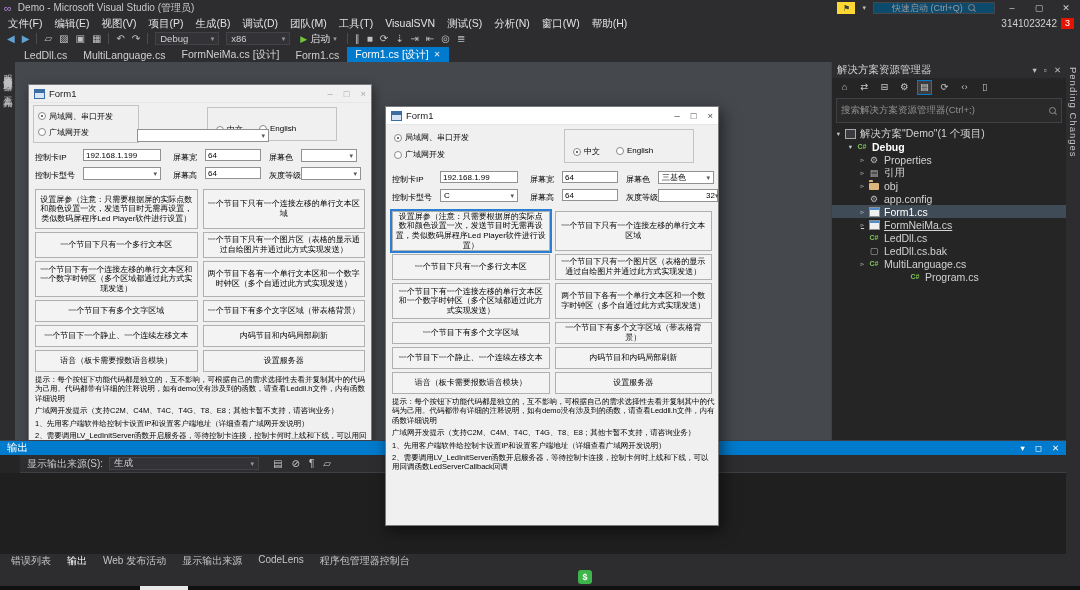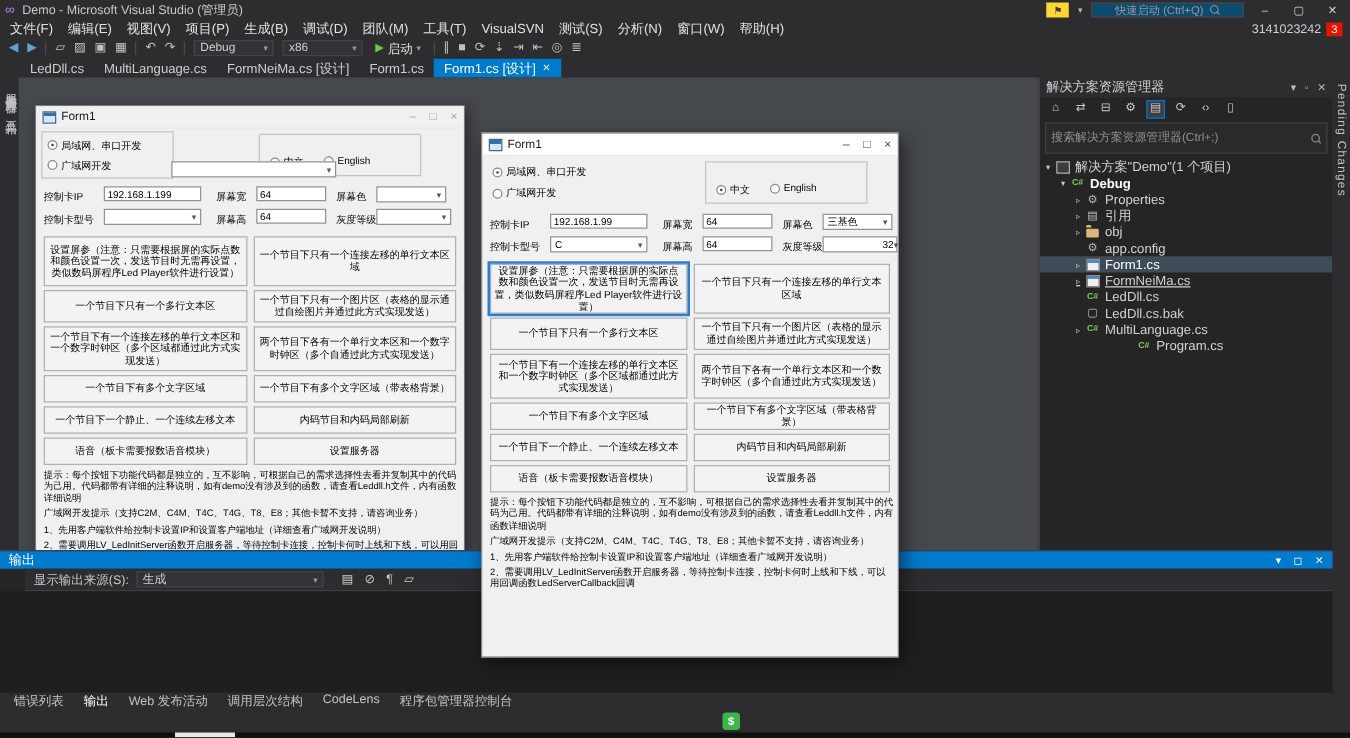--- a/index.html
+++ b/index.html
@@ -455,21 +455,21 @@
           <span>▱</span>
         </span>
     </div>
     <div class="op-content"></div>
   </div>
 
   <div class="bottom-tabs" id="bottom-tabs">
       <span class="bt-tab">错误列表</span>
       <span class="bt-tab active">输出</span>
       <span class="bt-tab">Web 发布活动</span>
-      <span class="bt-tab">调用层次结构</span>
+      <span class="bt-tab">显示输出来源</span>
       <span class="bt-tab">CodeLens</span>
       <span class="bt-tab">程序包管理器控制台</span>
     </div>
 
 
   <div class="taskbar-sliver">
       <span class="tb-seg"></span>
     </div>
   <span class="float-green">$</span>
 

